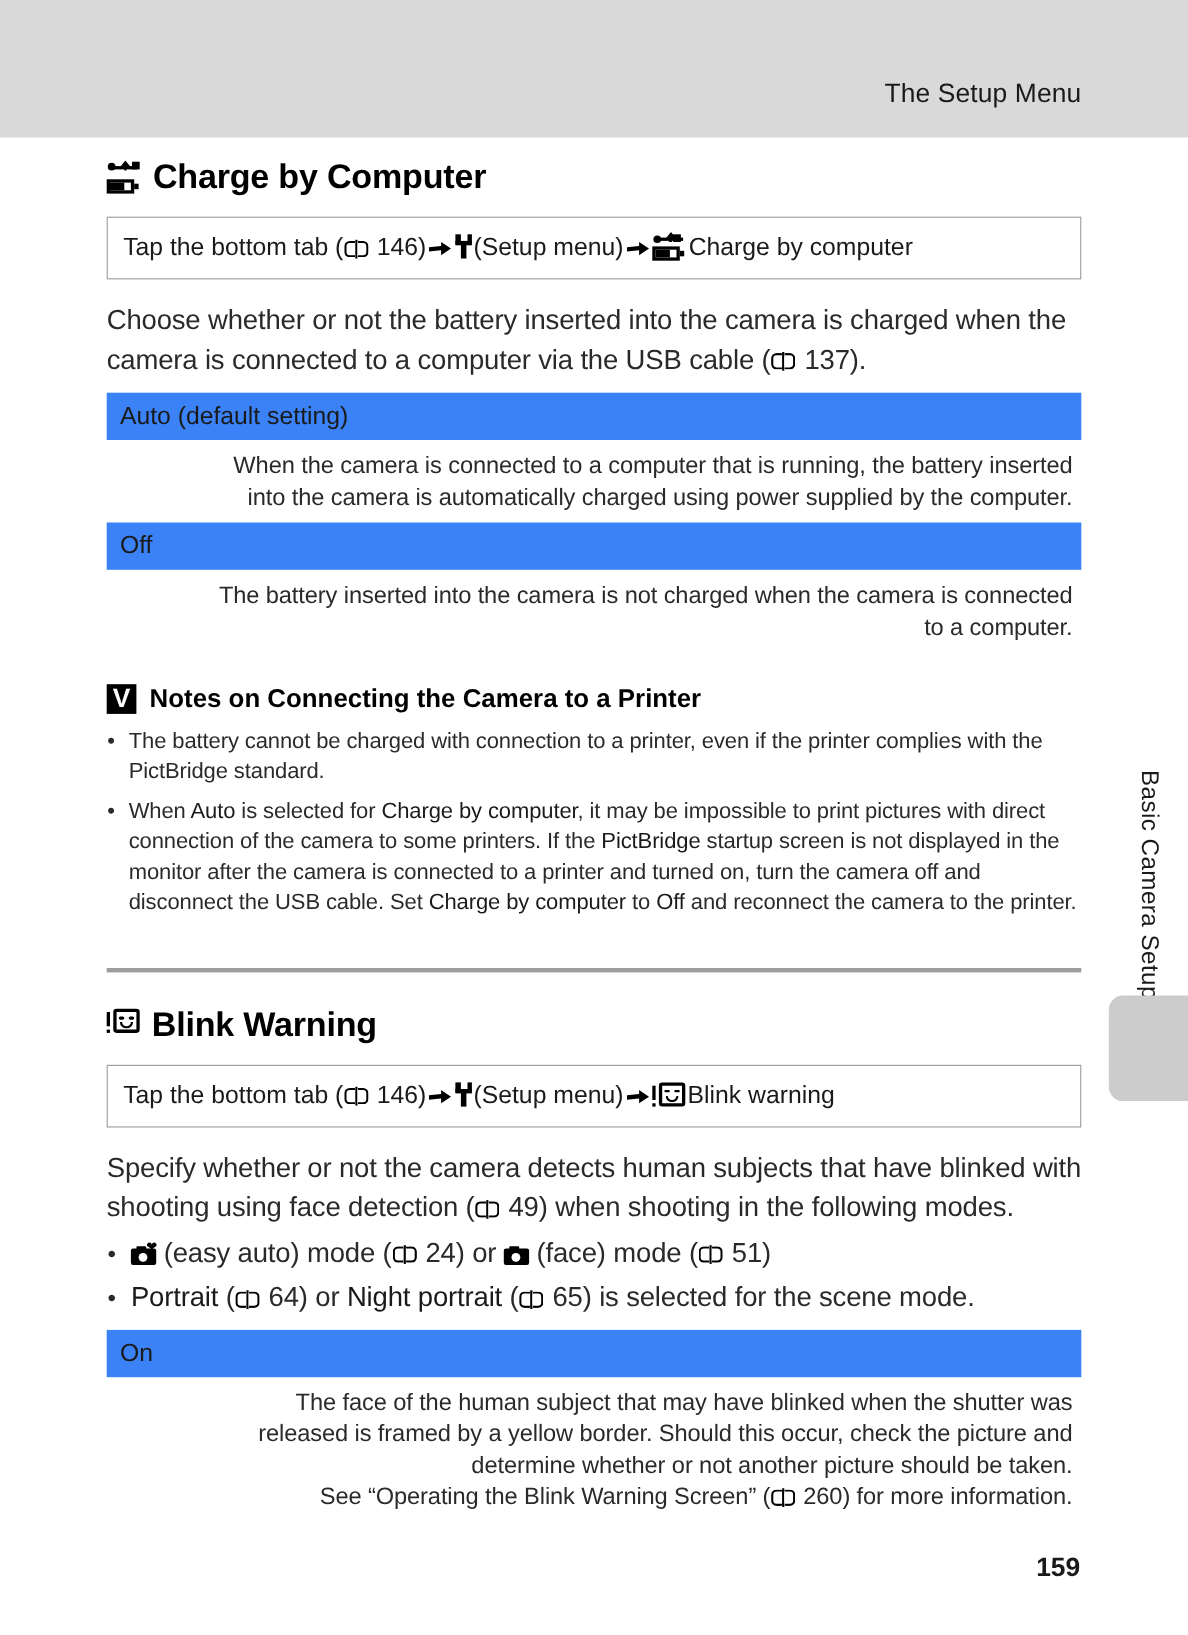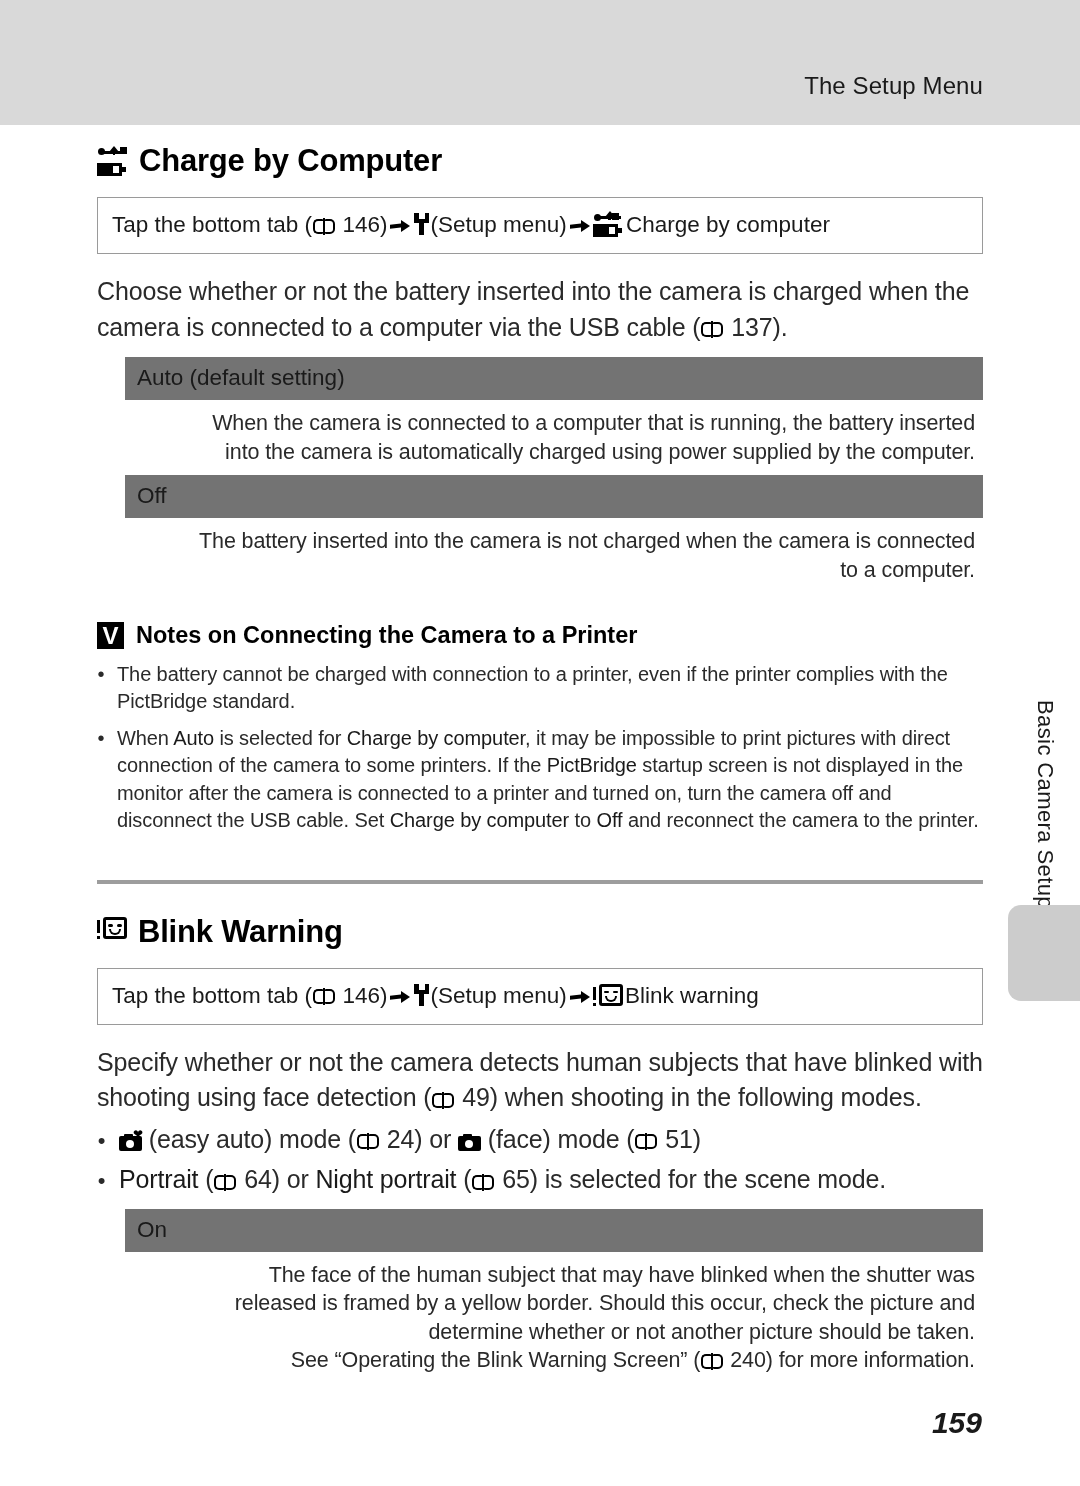--- a/index.html
+++ b/index.html
@@ -198,26 +198,25 @@
   .body-para {
     margin-top: 20px;
     font-size: 25px;
     line-height: 1.42;
     color: #2a2a2a;
     letter-spacing: -.15px;
   }
 
   
   .opt-head {
-    background: #737373;
+    background: #3b82f6;
     font-size: 22.5px;
     padding: 8px 0 9px 12px;
     color: #1a1a1a;
     margin-top: 12px;
-    margin-left: 28px;
   }
   .opt-head.tight { margin-top: 0; }
   .opt-body {
     font-size: 21.5px;
     line-height: 1.33;
     color: #2a2a2a;
     padding: 9px 8px 9px 86px;
     letter-spacing: -.1px;
   }
   .opt-body p { margin: 0; text-align: right; }
@@ -269,23 +268,22 @@
     height: 96px;
     background: #cccccc;
     border-radius: 13px 0 0 13px;
   }
 
   
   .page-number {
     position: absolute;
     right: 98px;
     bottom: 46px;
-    font-size: 30px;
+    font-size: 24px;
     font-weight: bold;
-    font-style: italic;
     color: #1a1a1a;
     text-align: right;
   }
 
   b, strong { font-weight: normal; color: #1a1a1a; }
 </style>
 </head>
 <body>
 
 <div class="header-band"></div>
@@ -382,18 +380,18 @@
   </div>
 
   <div class="mode-row">
     <span class="bullet-dot">•</span>
     <span><b>Portrait</b><span> (</span><span class="ic ic-book"><span class="pg l"></span><span class="spine"></span><span class="pg r"></span></span>&nbsp;<span>64</span><span>) or </span><b>Night portrait</b><span> (</span><span class="ic ic-book"><span class="pg l"></span><span class="spine"></span><span class="pg r"></span></span>&nbsp;<span>65</span><span>) is selected for the scene mode.</span></span>
   </div>
 
   <div class="opt-head">On</div>
   <div class="opt-body">
     <p>The face of the human subject that may have blinked when the shutter was released is framed by a yellow border. Should this occur, check the picture and determine whether or not another picture should be taken.</p>
-    <p><span>See “Operating the Blink Warning Screen” (</span><span class="ic ic-book"><span class="pg l"></span><span class="spine"></span><span class="pg r"></span></span>&nbsp;<span>240</span><span>) for more information.</span></p>
+    <p><span>See “Operating the Blink Warning Screen” (</span><span class="ic ic-book"><span class="pg l"></span><span class="spine"></span><span class="pg r"></span></span>&nbsp;<span>260</span><span>) for more information.</span></p>
   </div>
 
 </div>
 
 <div class="page-number">159</div>
 
 </body></html>

